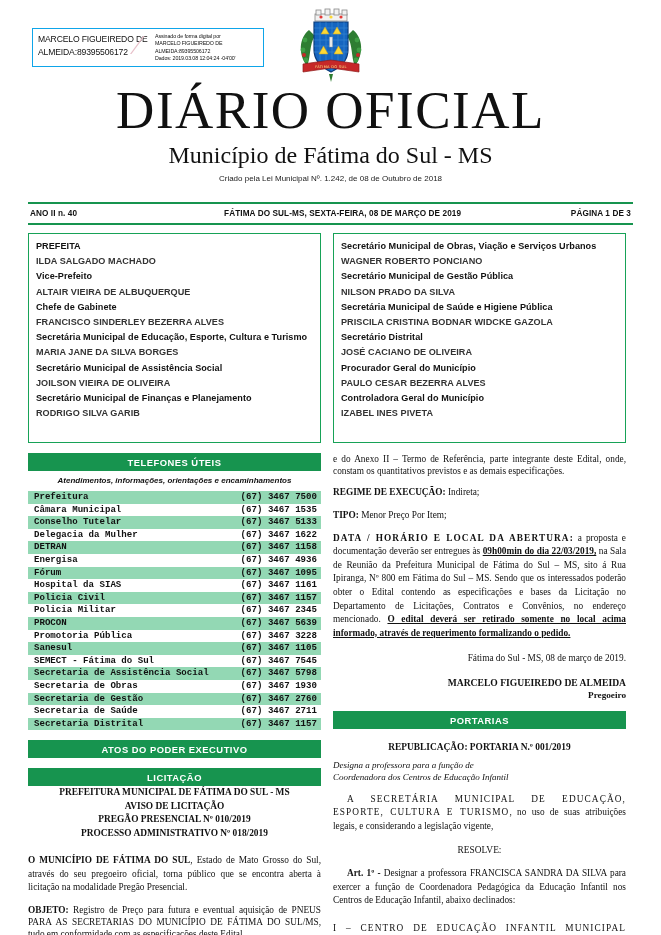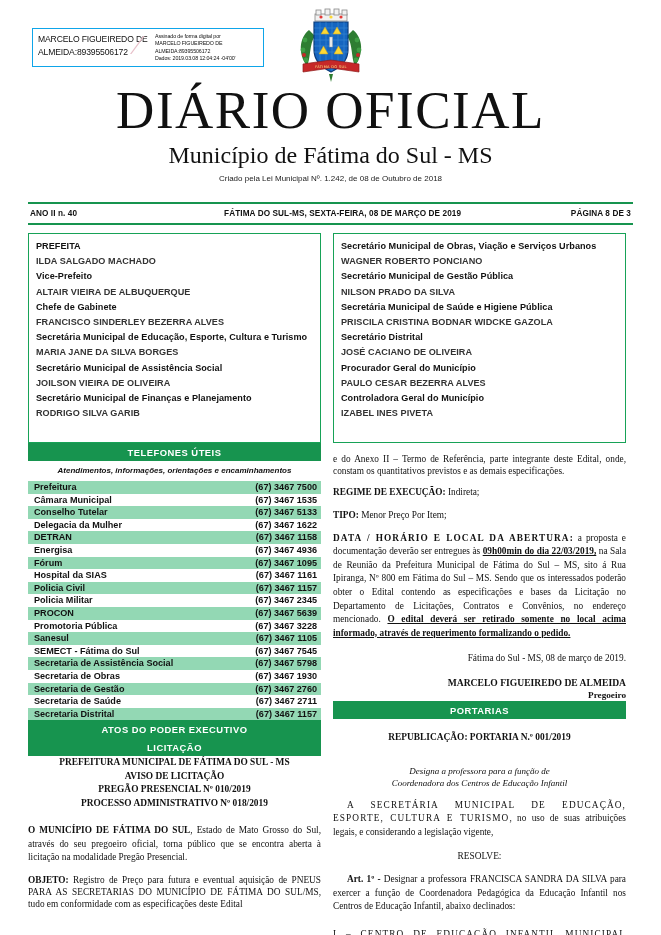--- a/index.html
+++ b/index.html
@@ -170,20 +170,21 @@
 
   
   .sec-head {
     background: #17944f;
     color: #ffffff;
     text-align: center;
     font-size: 9.4px;
     font-weight: bold;
     letter-spacing: 0.5px;
     padding: 3.5px 0 3.5px 0;
+    margin-top: 10px;
   }
   .sec-sub {
     text-align: center;
     font-size: 8px;
     font-style: italic;
     font-weight: bold;
     color: #111;
     padding: 5px 0 4px 0;
   }
 
@@ -191,20 +192,21 @@
   .phones { margin-top: 2px; }
   .ph-row {
     display: flex;
     justify-content: space-between;
     font-size: 9.1px;
     line-height: 12.6px;
     font-weight: bold;
     color: #111;
     padding: 0 4px 0 6px;
     box-sizing: border-box;
+    font-family: Liberation Mono, monospace;
   }
   .ph-row.alt { background: #93d8b4; }
   .ph-row .ph-num { font-variant-numeric: tabular-nums; }
 
   
   .serif {
     font-family: "Liberation Serif", serif;
     color: #111;
   }
   .ctr-bold {
@@ -236,25 +238,25 @@
     line-height: 13.4px;
     margin-top: 10px;
   }
   .ctr-role {
     text-align: right;
     font-weight: bold;
     font-size: 9.2px;
     line-height: 12px;
   }
   .ital-ctr {
-    text-align: center;
+    text-align: left;
     font-style: italic;
     font-size: 9px;
     line-height: 12.4px;
-    margin-top: 20px;
+    margin-top: 4px;
   }
   .ctr-plain {
     text-align: center;
     font-size: 9.4px;
     line-height: 13.5px;
     margin-top: 11px;
   }
   .spaced { letter-spacing: 1.1px; }
 </style>
 </head>
@@ -317,21 +319,21 @@
     </div>
 
     <div class="title-main serif">DIÁRIO OFICIAL</div>
     <div class="title-sub serif">Município de Fátima do Sul - MS</div>
     <div class="title-law">Criado pela Lei Municipal Nº. 1.242, de 08 de Outubro de 2018</div>
   </div>
 
   <div class="infobar">
     <div class="ib-left">ANO II n. 40</div>
     <div class="ib-mid">FÁTIMA DO SUL-MS, SEXTA-FEIRA, 08 DE MARÇO DE 2019</div>
-    <div class="ib-right">PÁGINA 8 DE 3</div>
+    <div class="ib-right">PÁGINA 1 DE 3</div>
   </div>
 
   <div class="columns">
 
     <div class="col">
 
       <div class="officials" id="off-left">
           <div class="off-role">PREFEITA</div>
           <div class="off-name">ILDA SALGADO MACHADO</div>
           <div class="off-role">Vice-Prefeito</div>

